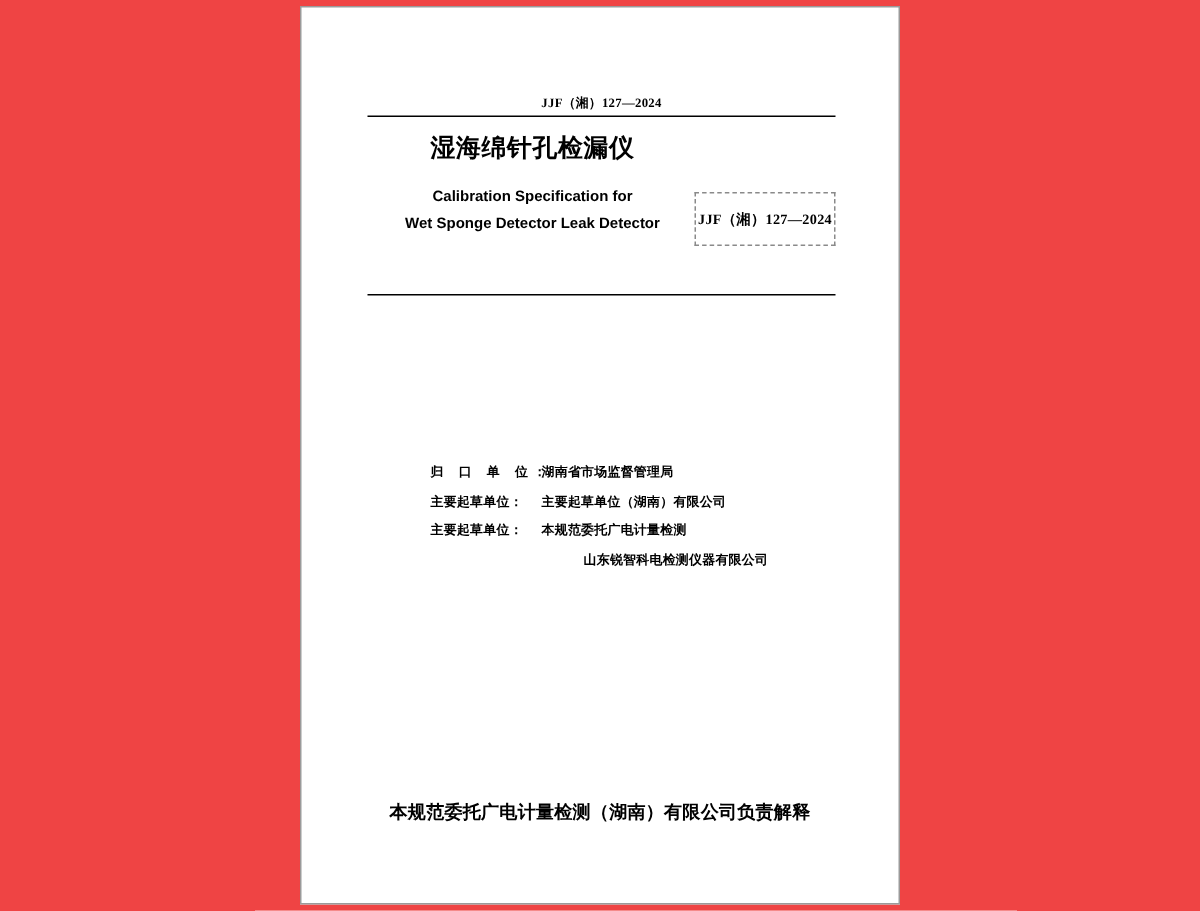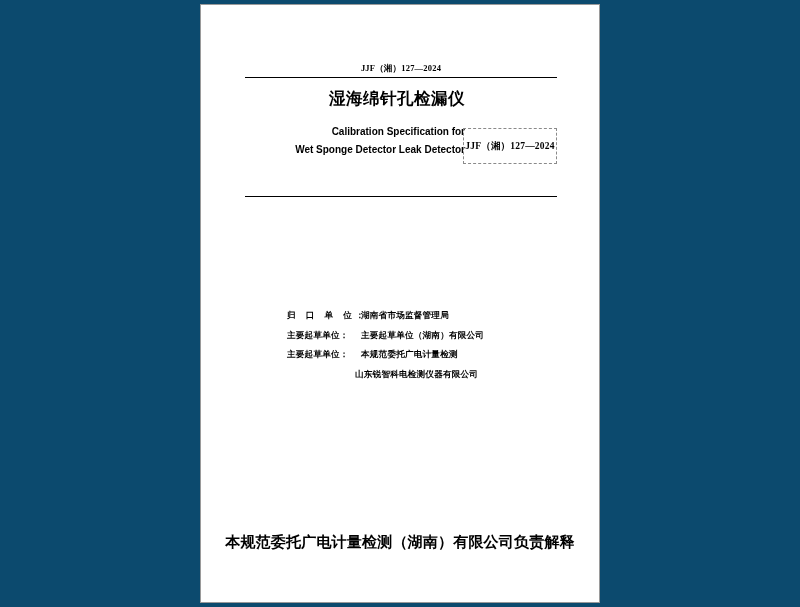--- a/index.html
+++ b/index.html
@@ -12,21 +12,21 @@
     height: 607px;
     font-family: "Liberation Serif", serif;
     color: #000000;
     overflow: hidden;
   }
 
   .canvas {
     position: relative;
     width: 800px;
     height: 607px;
-    background: #0c4a6e;
+    background: #ef4444;
   }
 
   
   .page {
     position: absolute;
     left: 200px;
     top: 4px;
     width: 400px;
     height: 599px;
     background: #ffffff;
@@ -63,21 +63,21 @@
   }
   .rule-top { top: 72px; }
   .rule-bottom { top: 191px; }
 
   
   .title-block {
     position: absolute;
     left: 44px;
     top: 82px;
     width: 220px;
-    text-align: right;
+    text-align: center;
   }
   .title-cn {
     font-family: "DejaVu Sans", sans-serif;
     font-size: 16.5px;
     font-weight: bold;
     line-height: 1.45;
     letter-spacing: 0.5px;
     color: #000;
   }
   .title-en {
@@ -132,33 +132,33 @@
     letter-spacing: 0.2px;
   }
   .credit-label.spaced {
     letter-spacing: 3.6px;
   }
   .credit-value {
     font-weight: bold;
     letter-spacing: 0.2px;
   }
   .credit-row.continuation {
-    margin-left: 68px;
+    margin-left: 102px;
     margin-top: 11px;
   }
 
   
   .footer-note {
     position: absolute;
     left: 0;
     top: 528px;
     width: 100%;
     text-align: center;
     font-family: "DejaVu Sans", sans-serif;
-    font-size: 15px;
+    font-size: 12px;
     font-weight: bold;
     letter-spacing: 0.2px;
     color: #000;
   }
 </style>
 </head>
 <body>
 
 <div class="canvas">
   <div class="page">

